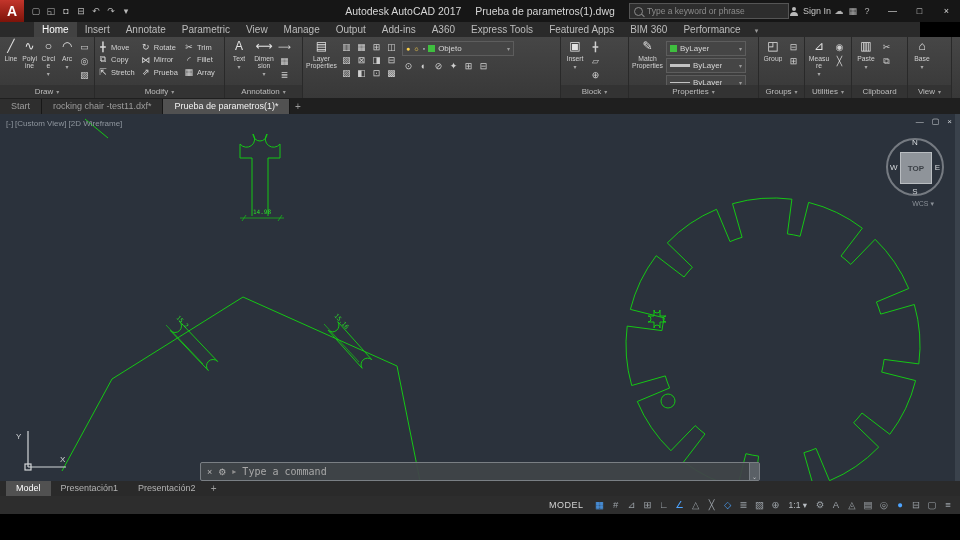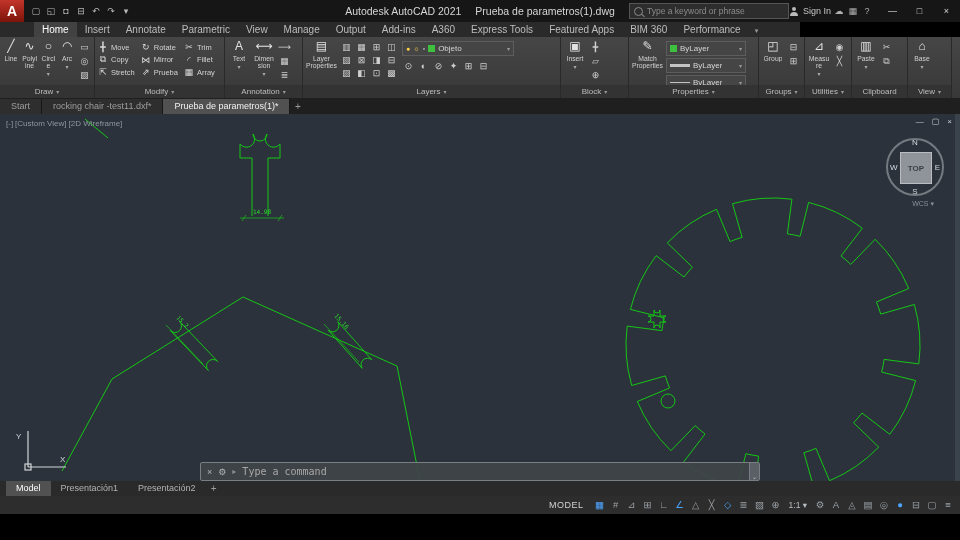--- a/index.html
+++ b/index.html
@@ -25,21 +25,21 @@
               transform:rotate(45deg);right:-3px;bottom:-1px;}
   .person{width:9px;height:9px;position:relative;flex:none;}
   .person::before{content:"";position:absolute;top:0;left:2.5px;width:4px;height:4px;border-radius:50%;background:#b9b9b9;}
   .person::after{content:"";position:absolute;bottom:0;left:0.5px;width:8px;height:4px;border-radius:4px 4px 0 0;background:#b9b9b9;}
   .signin{display:flex;align-items:center;gap:4px;font-size:9px;color:#c5c5c5;}
   .ti{font-size:9px;color:#b0b0b0;width:14px;text-align:center;}
   .winbtns{display:flex;height:22px;margin-left:4px;}
   .wb{width:27px;text-align:center;line-height:22px;font-size:9px;color:#d9d9d9;}
 
   
-  .tabrow{position:absolute;top:22px;left:0;width:800px;height:15px;background:#2a2a2a;
+  .tabrow{position:absolute;top:22px;left:0;width:920px;height:15px;background:#2a2a2a;
           display:flex;align-items:flex-end;padding-left:34px;box-sizing:border-box;}
   .rtab{font-size:10px;color:#bdbdbd;padding:1px 8px;line-height:13px;}
   .rtab.active{background:#424242;color:#fff;}
   .rtab-caret{font-size:7px;color:#9a9a9a;padding:0 6px 2px;}
 
   
   .ribbon{position:absolute;top:37px;left:0;width:960px;height:61px;display:flex;
           background:linear-gradient(#464646,#383838);}
   .panel{height:61px;box-sizing:border-box;border-right:1px solid #292929;display:flex;
          flex-direction:column;}
@@ -153,21 +153,21 @@
     <div class="qat" id="qat">
         <span class="qi">▢</span>
         <span class="qi">◱</span>
         <span class="qi">◘</span>
         <span class="qi">⊟</span>
         <span class="qi">↶</span>
         <span class="qi">↷</span>
         <span class="qi">▾</span>
       </div>
     <div class="titletext">
-      <span>Autodesk AutoCAD 2021</span><span class="doc">Prueba de parametros(1).dwg</span>
+      <span>Autodesk AutoCAD 2017</span><span class="doc">Prueba de parametros(1).dwg</span>
     </div>
     <div class="tright">
       <div class="tsearch">
         <span class="mag"></span>
         <span>Type a keyword or phrase</span>
       </div>
       <div class="signin">
         <span class="person"></span>
         <span>Sign In</span>
       </div>
@@ -333,24 +333,20 @@
             </div>
             <div class="icongrid" style="grid-template-columns: repeat(6, 14px);">
               <span class="si">⊙</span>
               <span class="si">◐</span>
               <span class="si">⊘</span>
               <span class="si">✦</span>
               <span class="si">⊞</span>
               <span class="si">⊟</span>
             </div>
           </div>
-        </div>
-        <div class="plabel">
-          <span>Layers</span>
-          <span class="plcaret">▾</span>
         </div>
       </div>
       <div class="panel" style="width: 68px;">
         <div class="pbody">
           <div class="bigbtn">
             <span class="bicon">▣</span>
             <span class="blbl">Insert</span>
             <span class="bcaret">▾</span>
           </div>
           <div class="smallcol">

